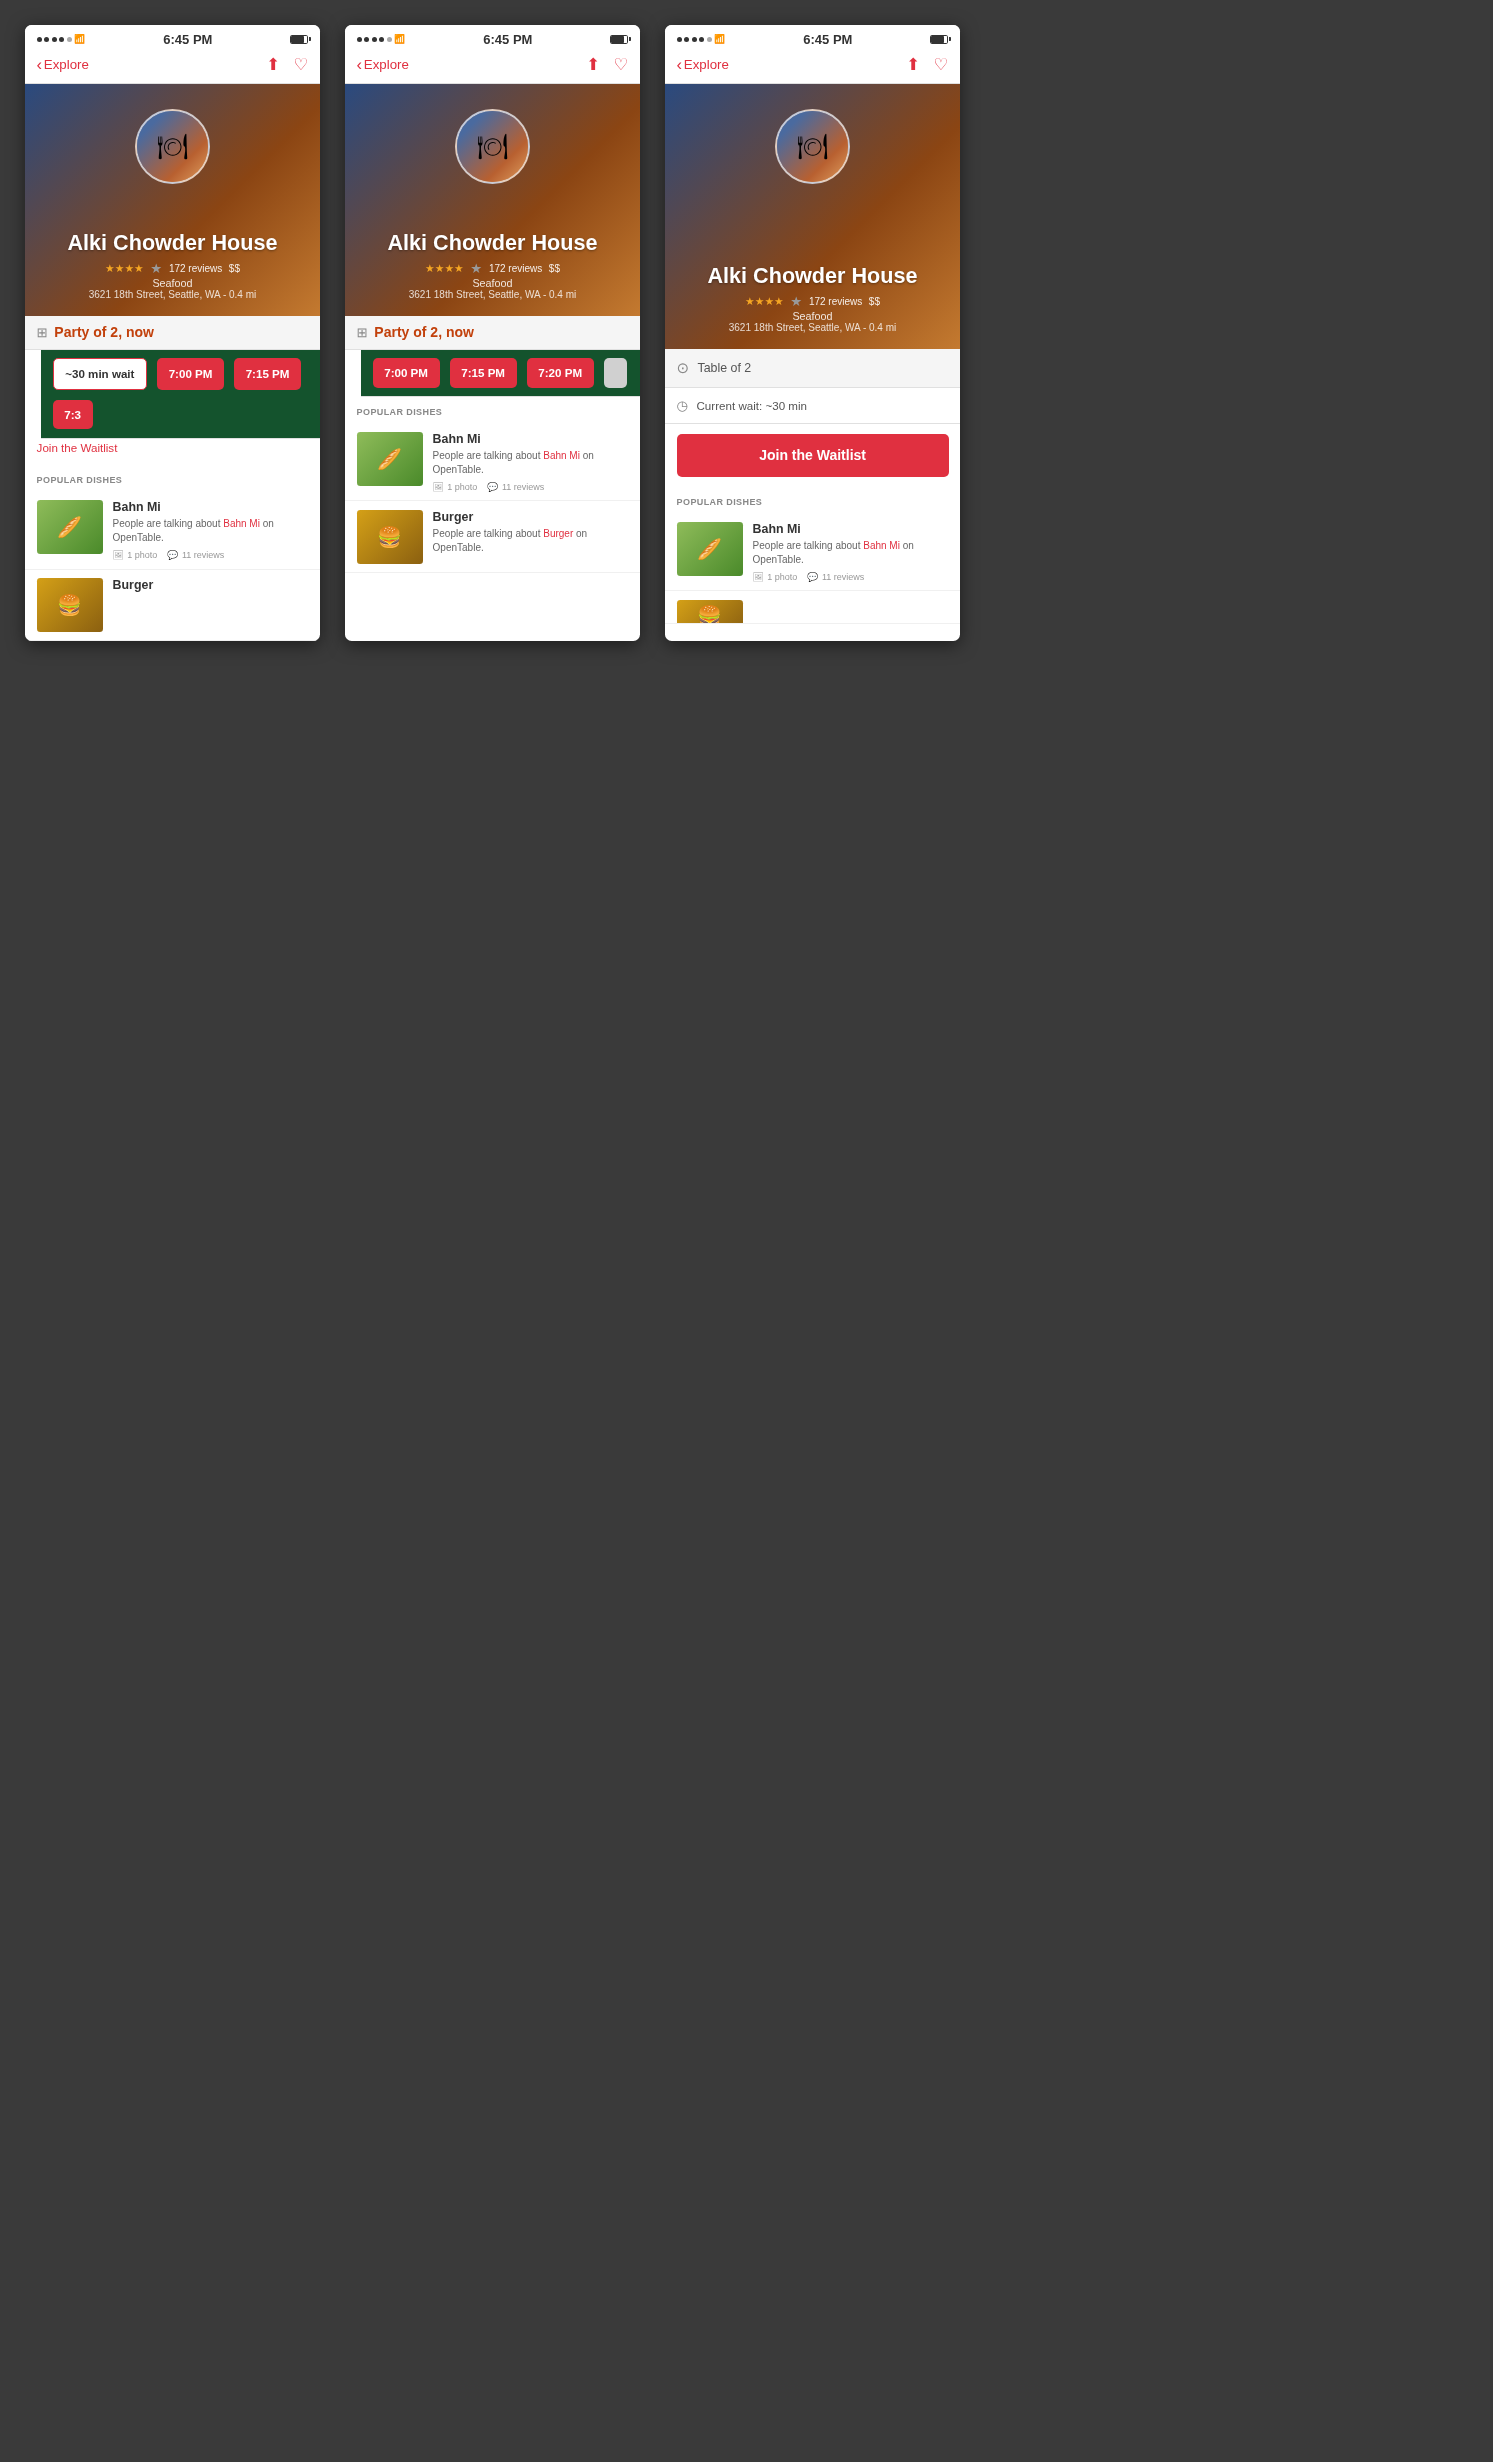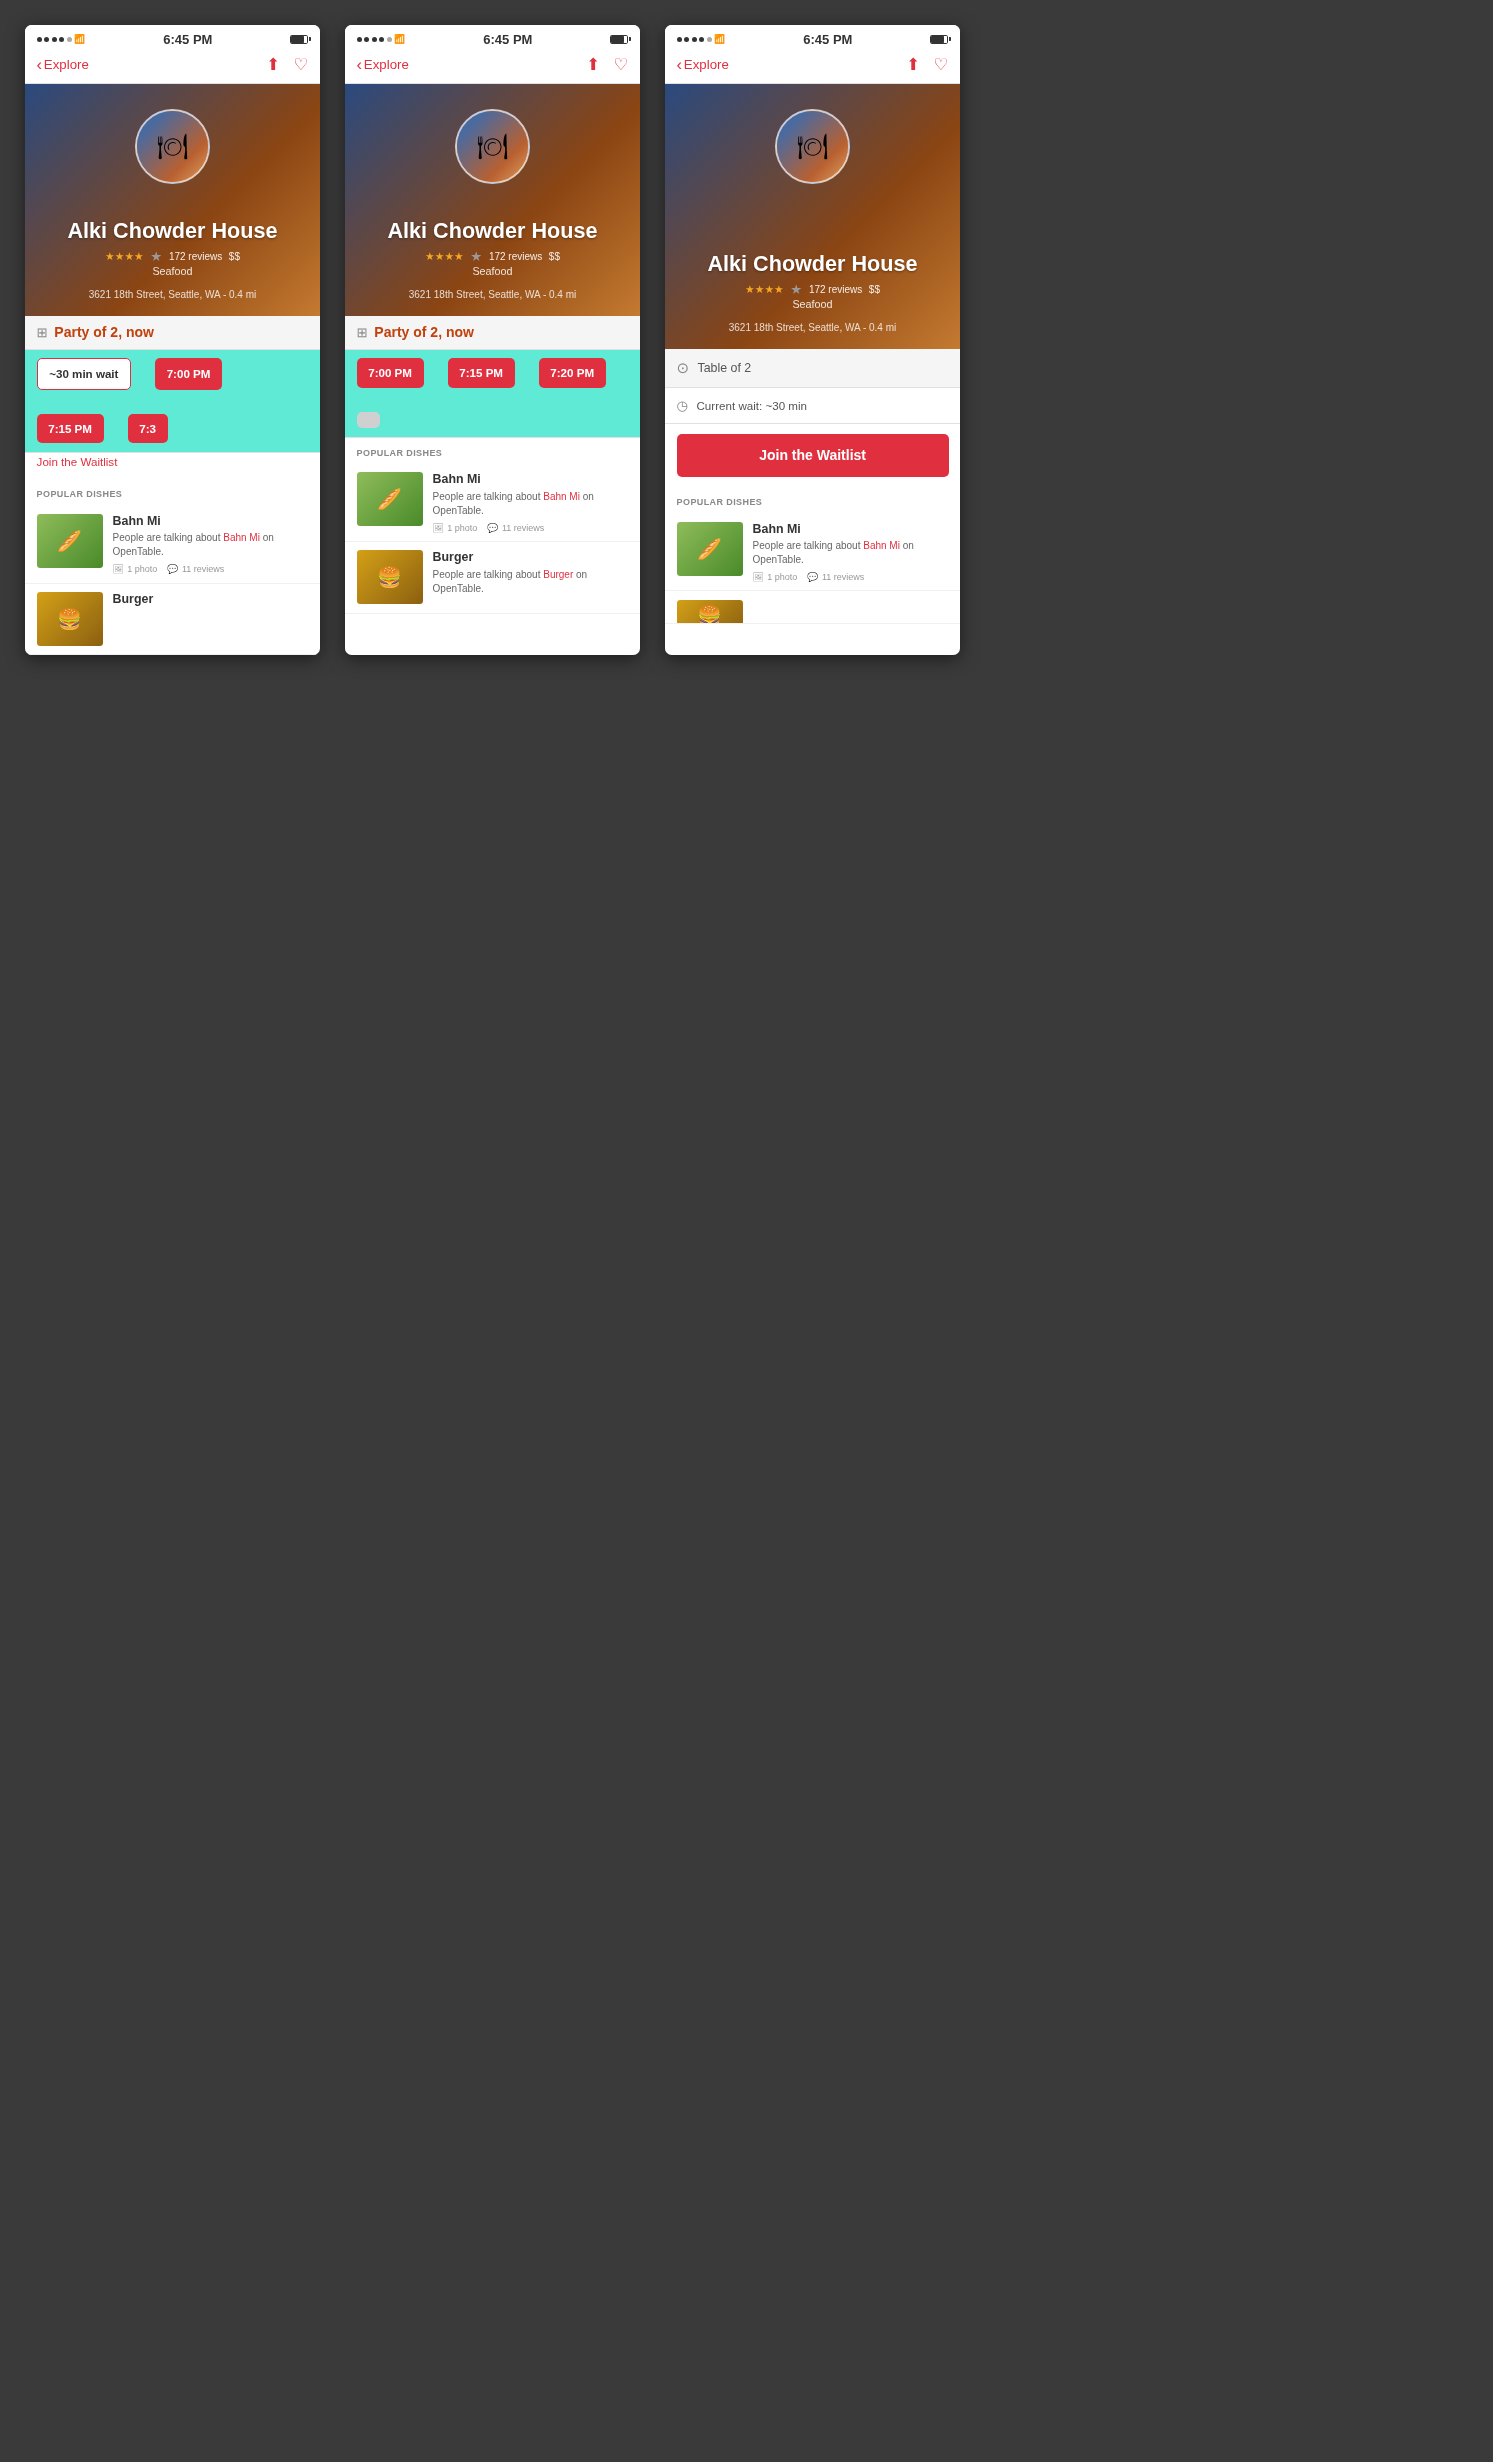--- a/index.html
+++ b/index.html
@@ -108,42 +108,43 @@
     }
     .hero-meta {
       display: flex; align-items: center; gap: 6.6px;
       margin-top: 5px;
     }
     .stars { color: #f5a623; font-size: 10.8px; }
     .star-empty { color: #999; }
     .hero-reviews { color: rgba(255,255,255,0.9); font-size: 10px; }
     .hero-price { color: rgba(255,255,255,0.9); font-size: 10px; }
     .hero-sub { color: rgba(255,255,255,0.85); font-size: 10.8px; margin-top: 1px; }
-    .hero-address { color: rgba(255,255,255,0.8); font-size: 10px; margin-top: 12px; }
+    .hero-address { color: rgba(255,255,255,0.8); font-size: 10px; margin-top: 0; }
 
     
     .booking-section {
       background: #f5f5f5;
       padding: 8.3px 11.6px;
       display: flex;
       align-items: center;
       gap: 6.6px;
       border-bottom: 0.8px solid #e0e0e0;
     }
     .booking-icon { color: #888; font-size: 13.3px; }
     .booking-text { color: #c2410c; font-size: 14px; font-weight: bold; }
 
     
     .time-slots {
       padding: 8.3px 11.6px;
       display: flex;
-      gap: 24px;
-      background: #5eead4;
+      gap: 10px;
+      background: #14532d;
       border-bottom: 0.8px solid #e0e0e0;
       flex-wrap: wrap;
+      margin-left: 16px;
     }
     .slot-btn {
       padding: 8.3px 11.6px;
       border-radius: 5px;
       font-size: 11.6px;
       font-weight: 600;
       border: none;
       cursor: pointer;
     }
     .slot-outline {

